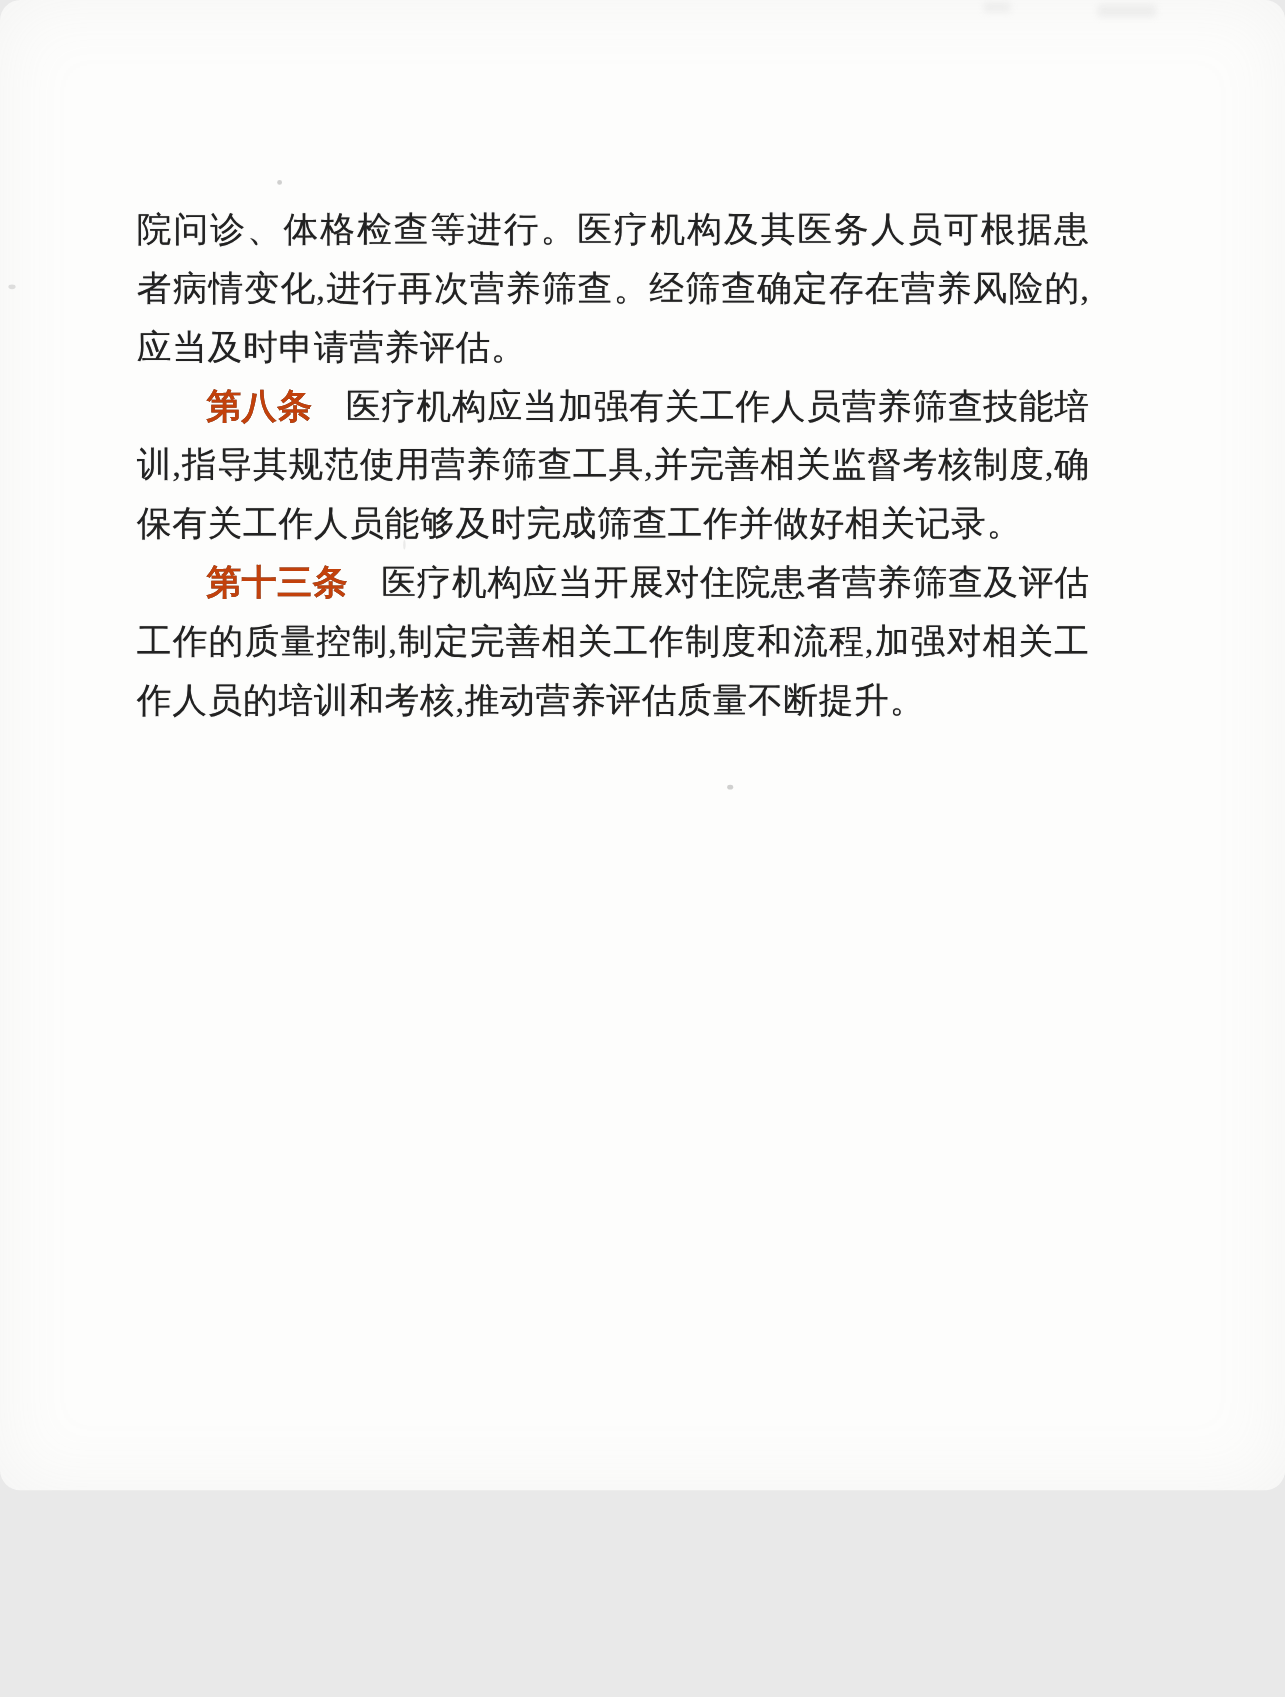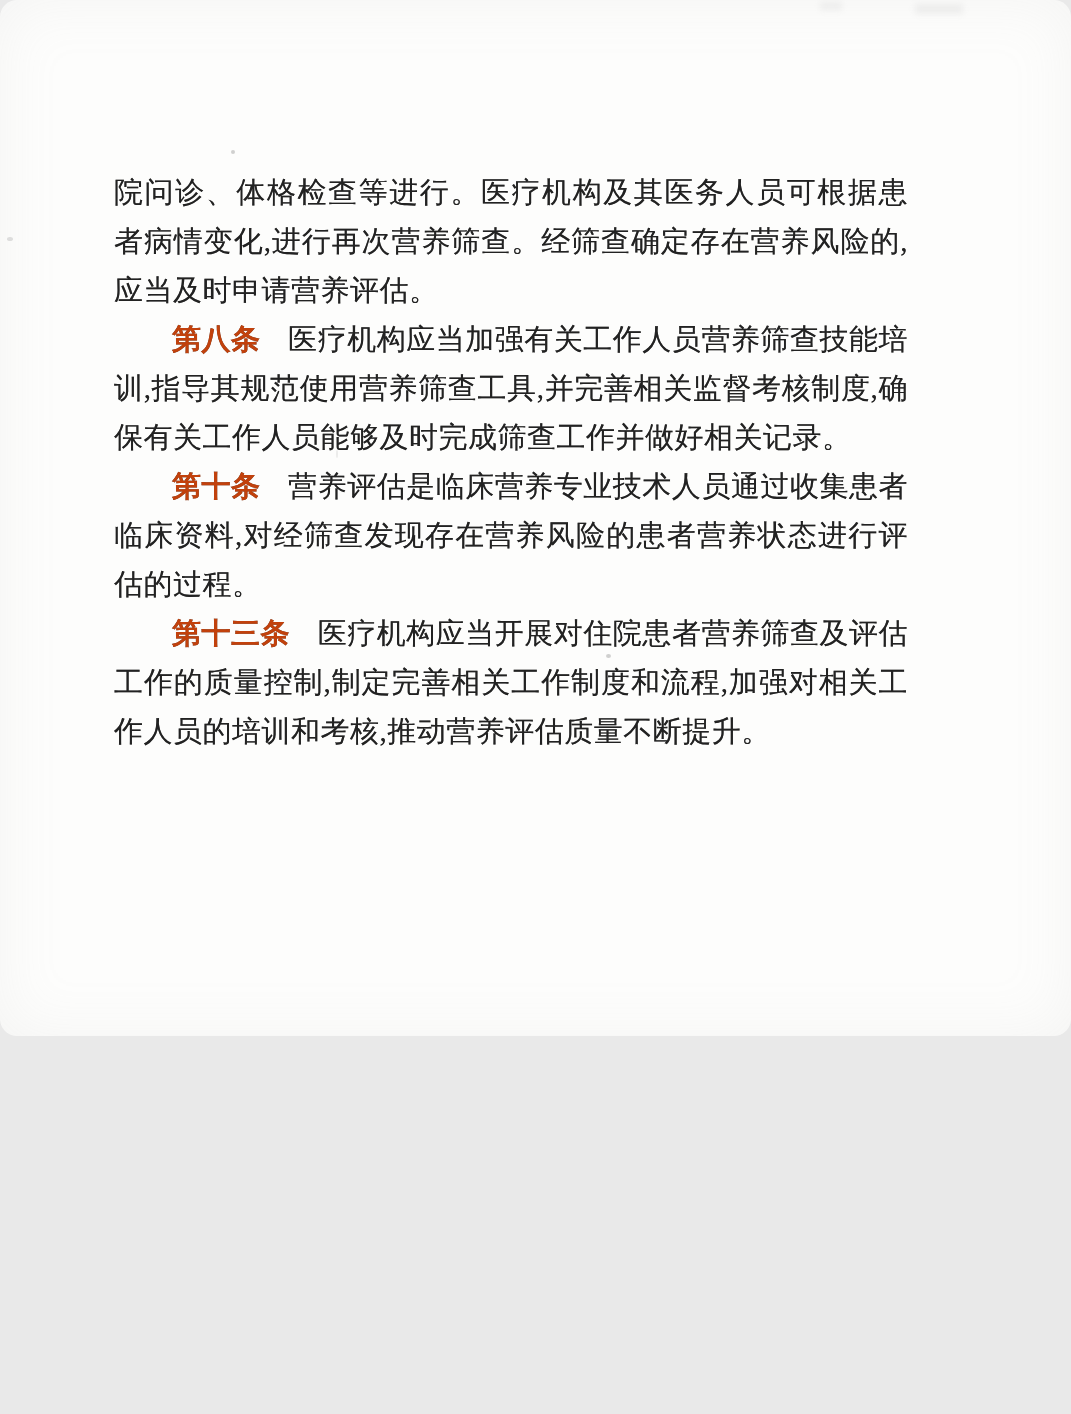--- a/index.html
+++ b/index.html
@@ -3,21 +3,21 @@
 <meta charset="utf-8">
 <style>
   html, body {
     margin: 0;
     padding: 0;
     background: #e9e9e9;
   }
   .page {
     position: relative;
     width: 1071px;
-    height: 1036px;
+    height: 1242px;
     margin: 0 auto;
     background: #fdfdfc;
     overflow: hidden;
     font-family: "Liberation Serif", "DejaVu Serif", serif;
     box-shadow: inset 0 0 60px rgba(180,180,180,0.12);
     border-radius: 17px;
   }
   .content {
     position: absolute;
     left: 114px;
@@ -79,21 +79,20 @@
 
 <div class="page">
 
   <main class="content">
 
     <p class="para"><span>院问诊、体格检查等进行。医疗机构及其医务人员可根据患者病情变化,进行再次营养筛查。经筛查确定存在营养风险的,应当及时申请营养评估。</span></p>
 
     <p class="para indent"><span class="article-label">第八条</span><span>医疗机构应当加强有关工作人员营养筛查技能培训,指导其规范使用营养筛查工具,并完善相关监督考核制度,确保有关工作人员能够及时完成筛查工作并做好相关记录。</span></p>
 
 
-    <p class="para indent"><span class="article-label">第十条</span><span>营养评估是临床营养专业技术人员通过收集患者临床资料,对经筛查发现存在营养风险的患者营养状态进行评估的过程。</span></p>
 
 
 
     <p class="para indent"><span class="article-label">第十三条</span><span>医疗机构应当开展对住院患者营养筛查及评估工作的质量控制,制定完善相关工作制度和流程,加强对相关工作人员的培训和考核,推动营养评估质量不断提升。</span></p>
 
 
 
   </main>
 
   <div class="page-footer"><span>— 6 —</span></div>

